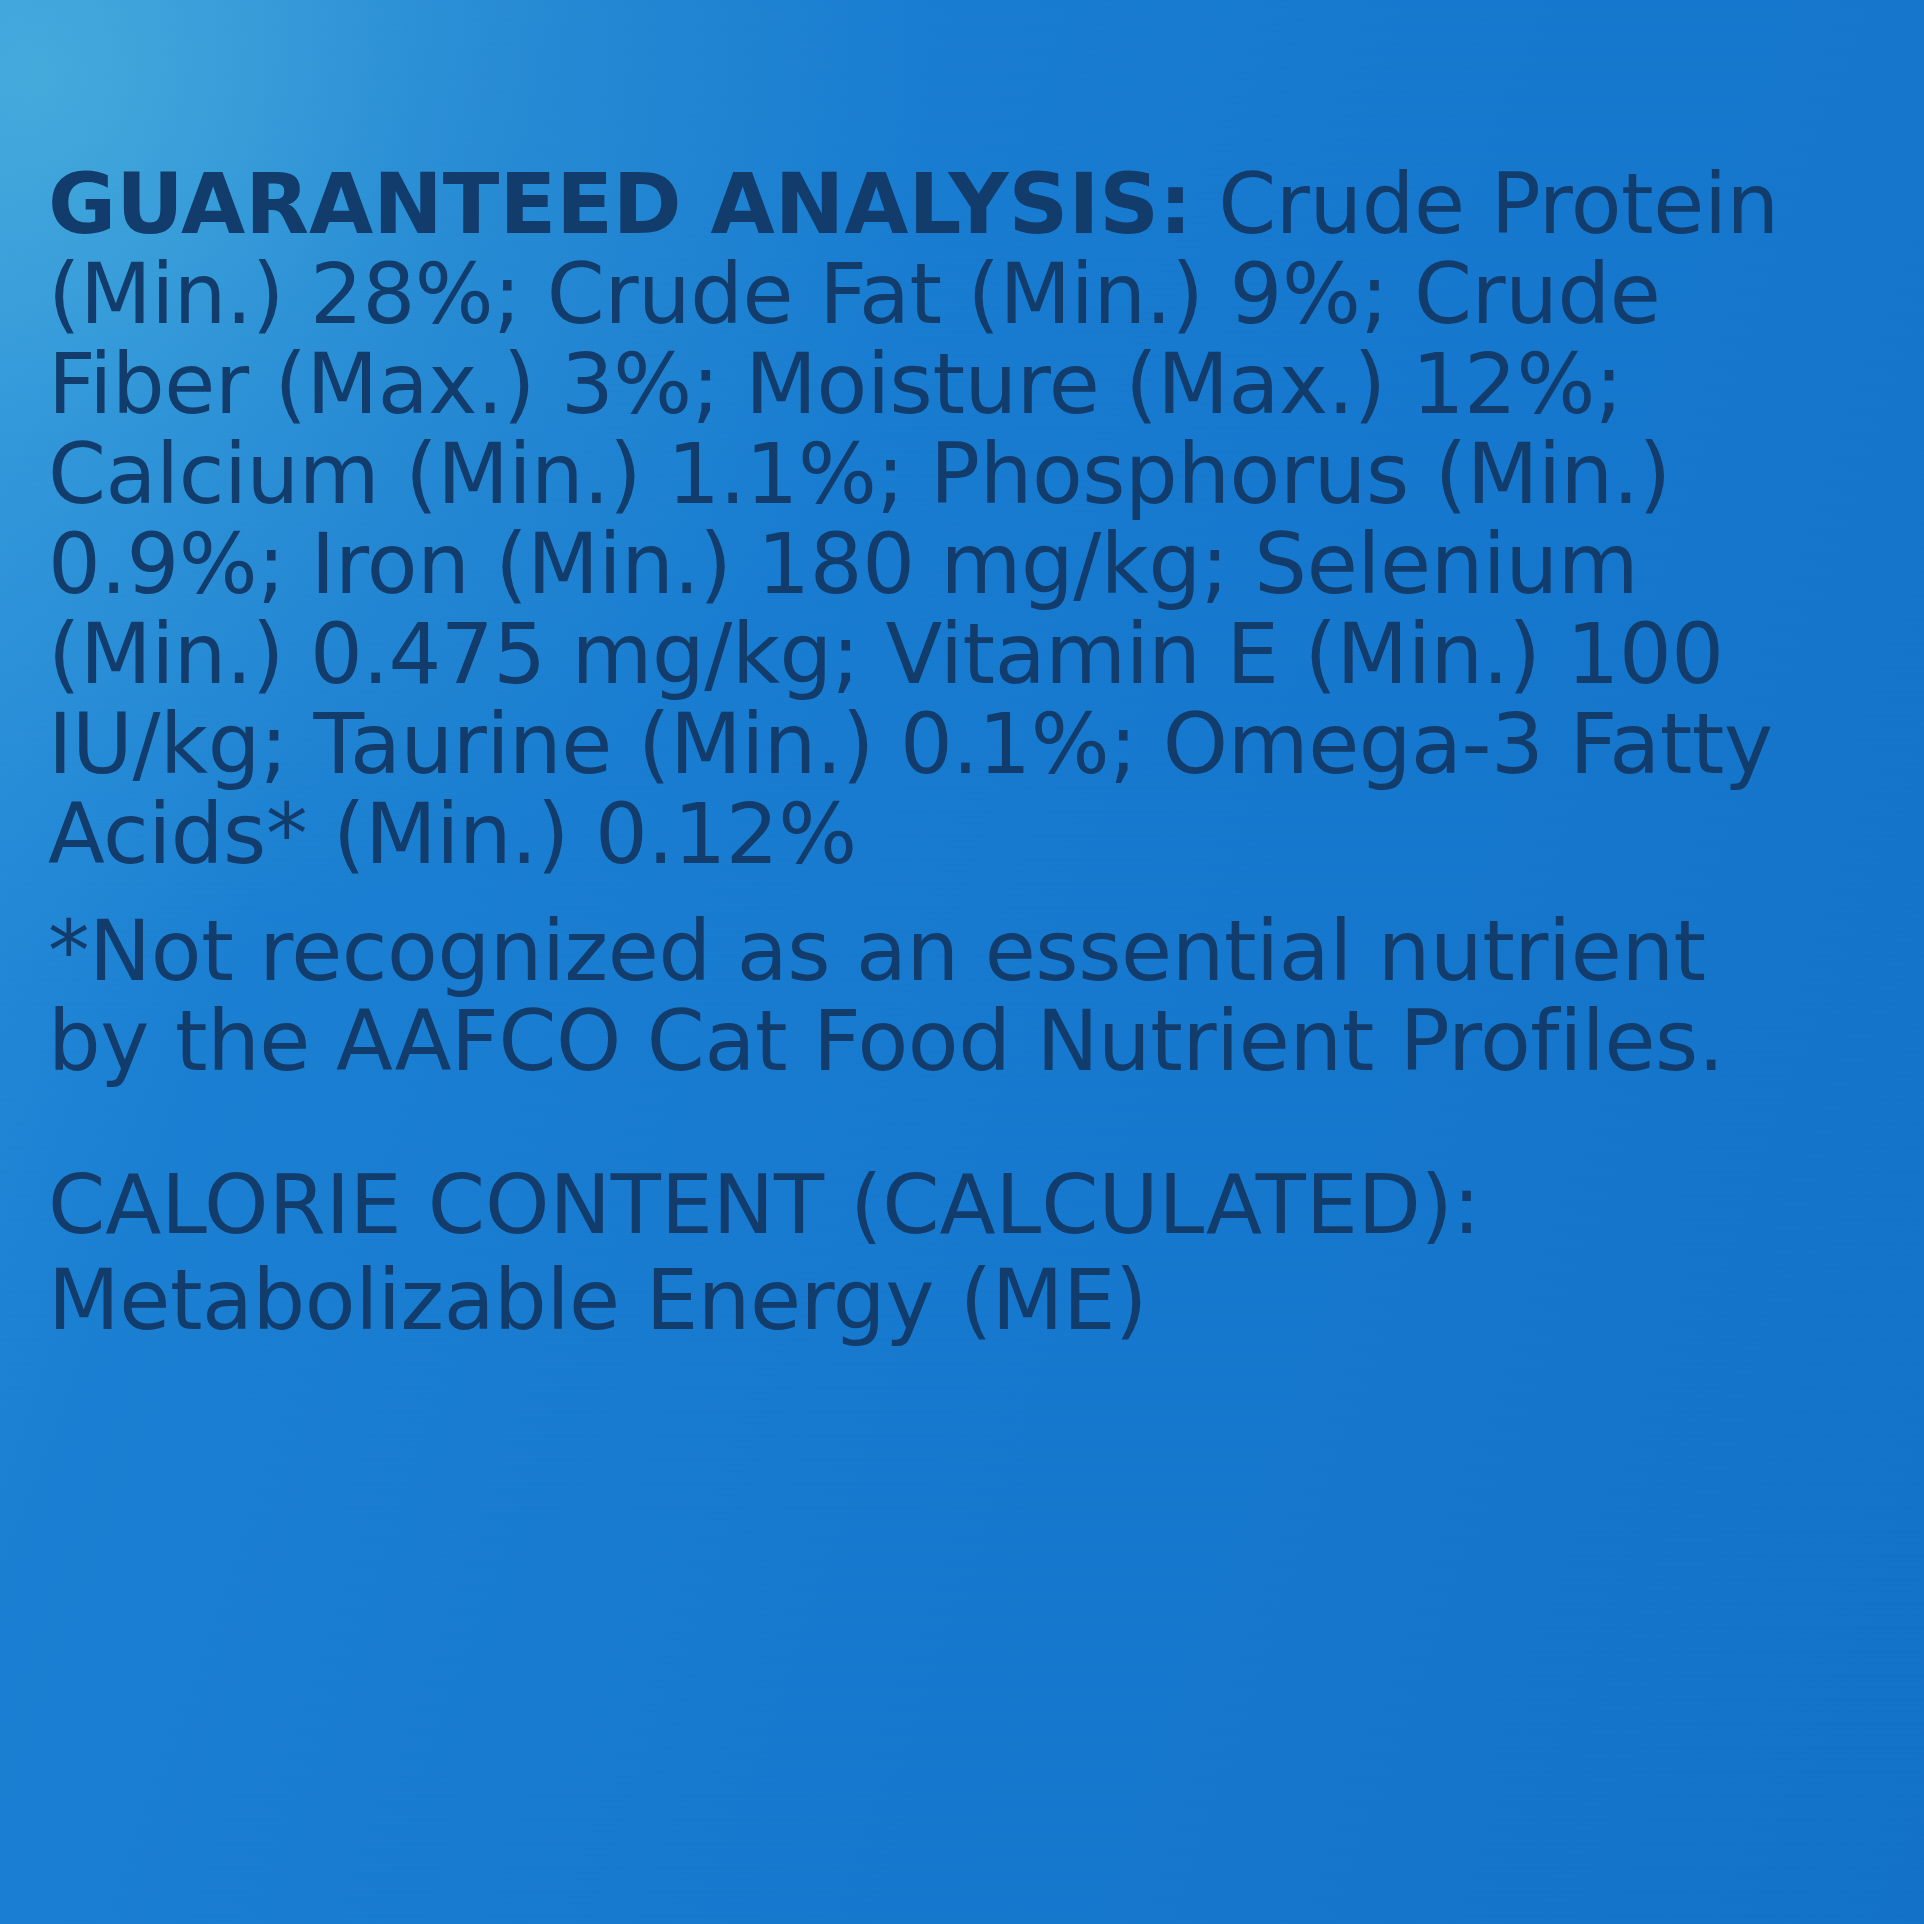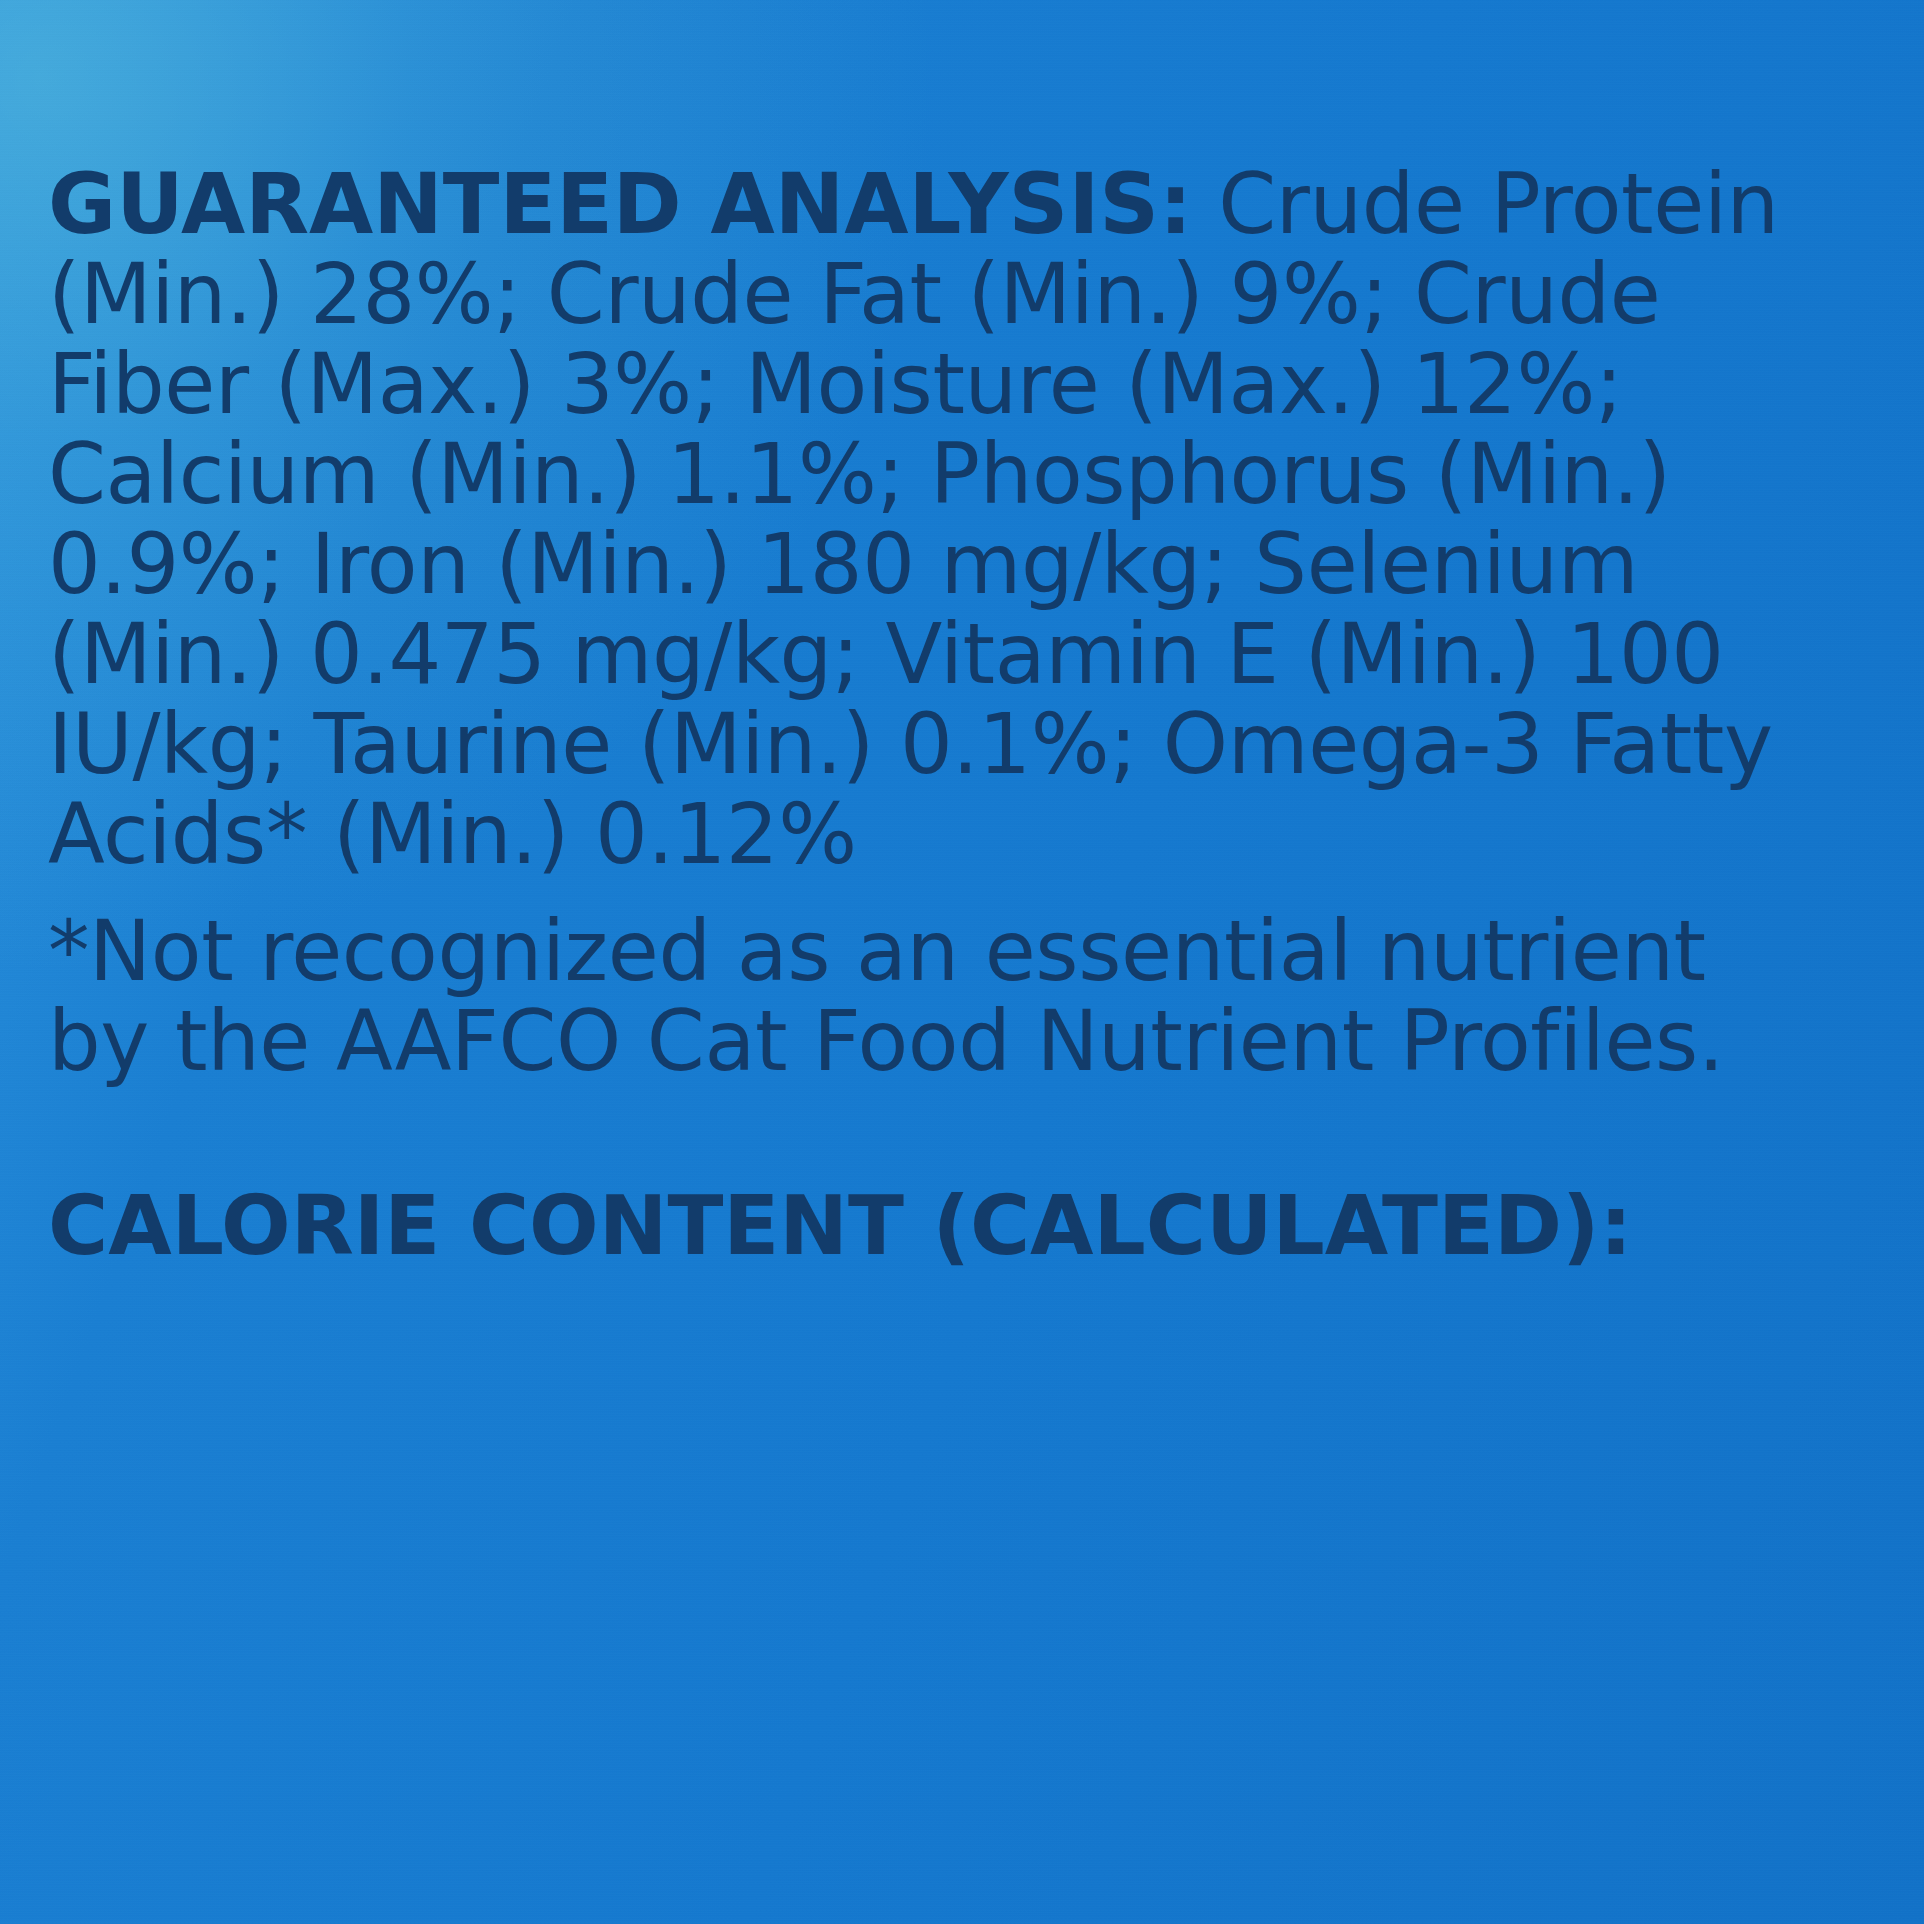--- a/index.html
+++ b/index.html
@@ -55,24 +55,24 @@
   .footnote {
     font-size: 83px;
     line-height: 1.085;
     letter-spacing: -0.4px;
     color: #123c6b;
     margin: 27px 0 17px 0;
     max-width: 1789px;
   }
   .calorie-heading {
     font-size: 82px;
-    font-weight: 700;
+    font-weight: 400;
     letter-spacing: 0px;
     color: #123c6b;
-    margin: 95px 0 0 0;
+    margin: 74px 0 0 0;
     line-height: 1.08;
   }
   .calorie-line {
     font-size: 83px;
     line-height: 1.12;
     letter-spacing: -0.4px;
     color: #123c6b;
     margin: 4.8px 0 0 0;
   }
 </style>
@@ -80,16 +80,17 @@
 <body>
 
 <div class="panel">
   <div class="text-block">
 
     <p class="ga-paragraph"><span class="ga-label">GUARANTEED ANALYSIS:</span><span> Crude Protein (Min.) 28%; Crude Fat (Min.) 9%; Crude Fiber (Max.) 3%; Moisture (Max.) 12%; Calcium (Min.) 1.1%; Phosphorus (Min.) 0.9%; Iron (Min.) 180 mg/kg; Selenium (Min.) 0.475 mg/kg; Vitamin E (Min.) 100 IU/kg; Taurine (Min.) 0.1%; Omega-3 Fatty Acids* (Min.) 0.12%</span></p>
 
     <p class="footnote">*Not recognized as an essential nutrient by the AAFCO Cat Food Nutrient Profiles.</p>
 
     <p class="calorie-heading">CALORIE CONTENT (CALCULATED):</p>
+    <p class="calorie-line">Metabolizable Energy (ME)</p>
 
   </div>
 </div>
 
 
 </body></html>

